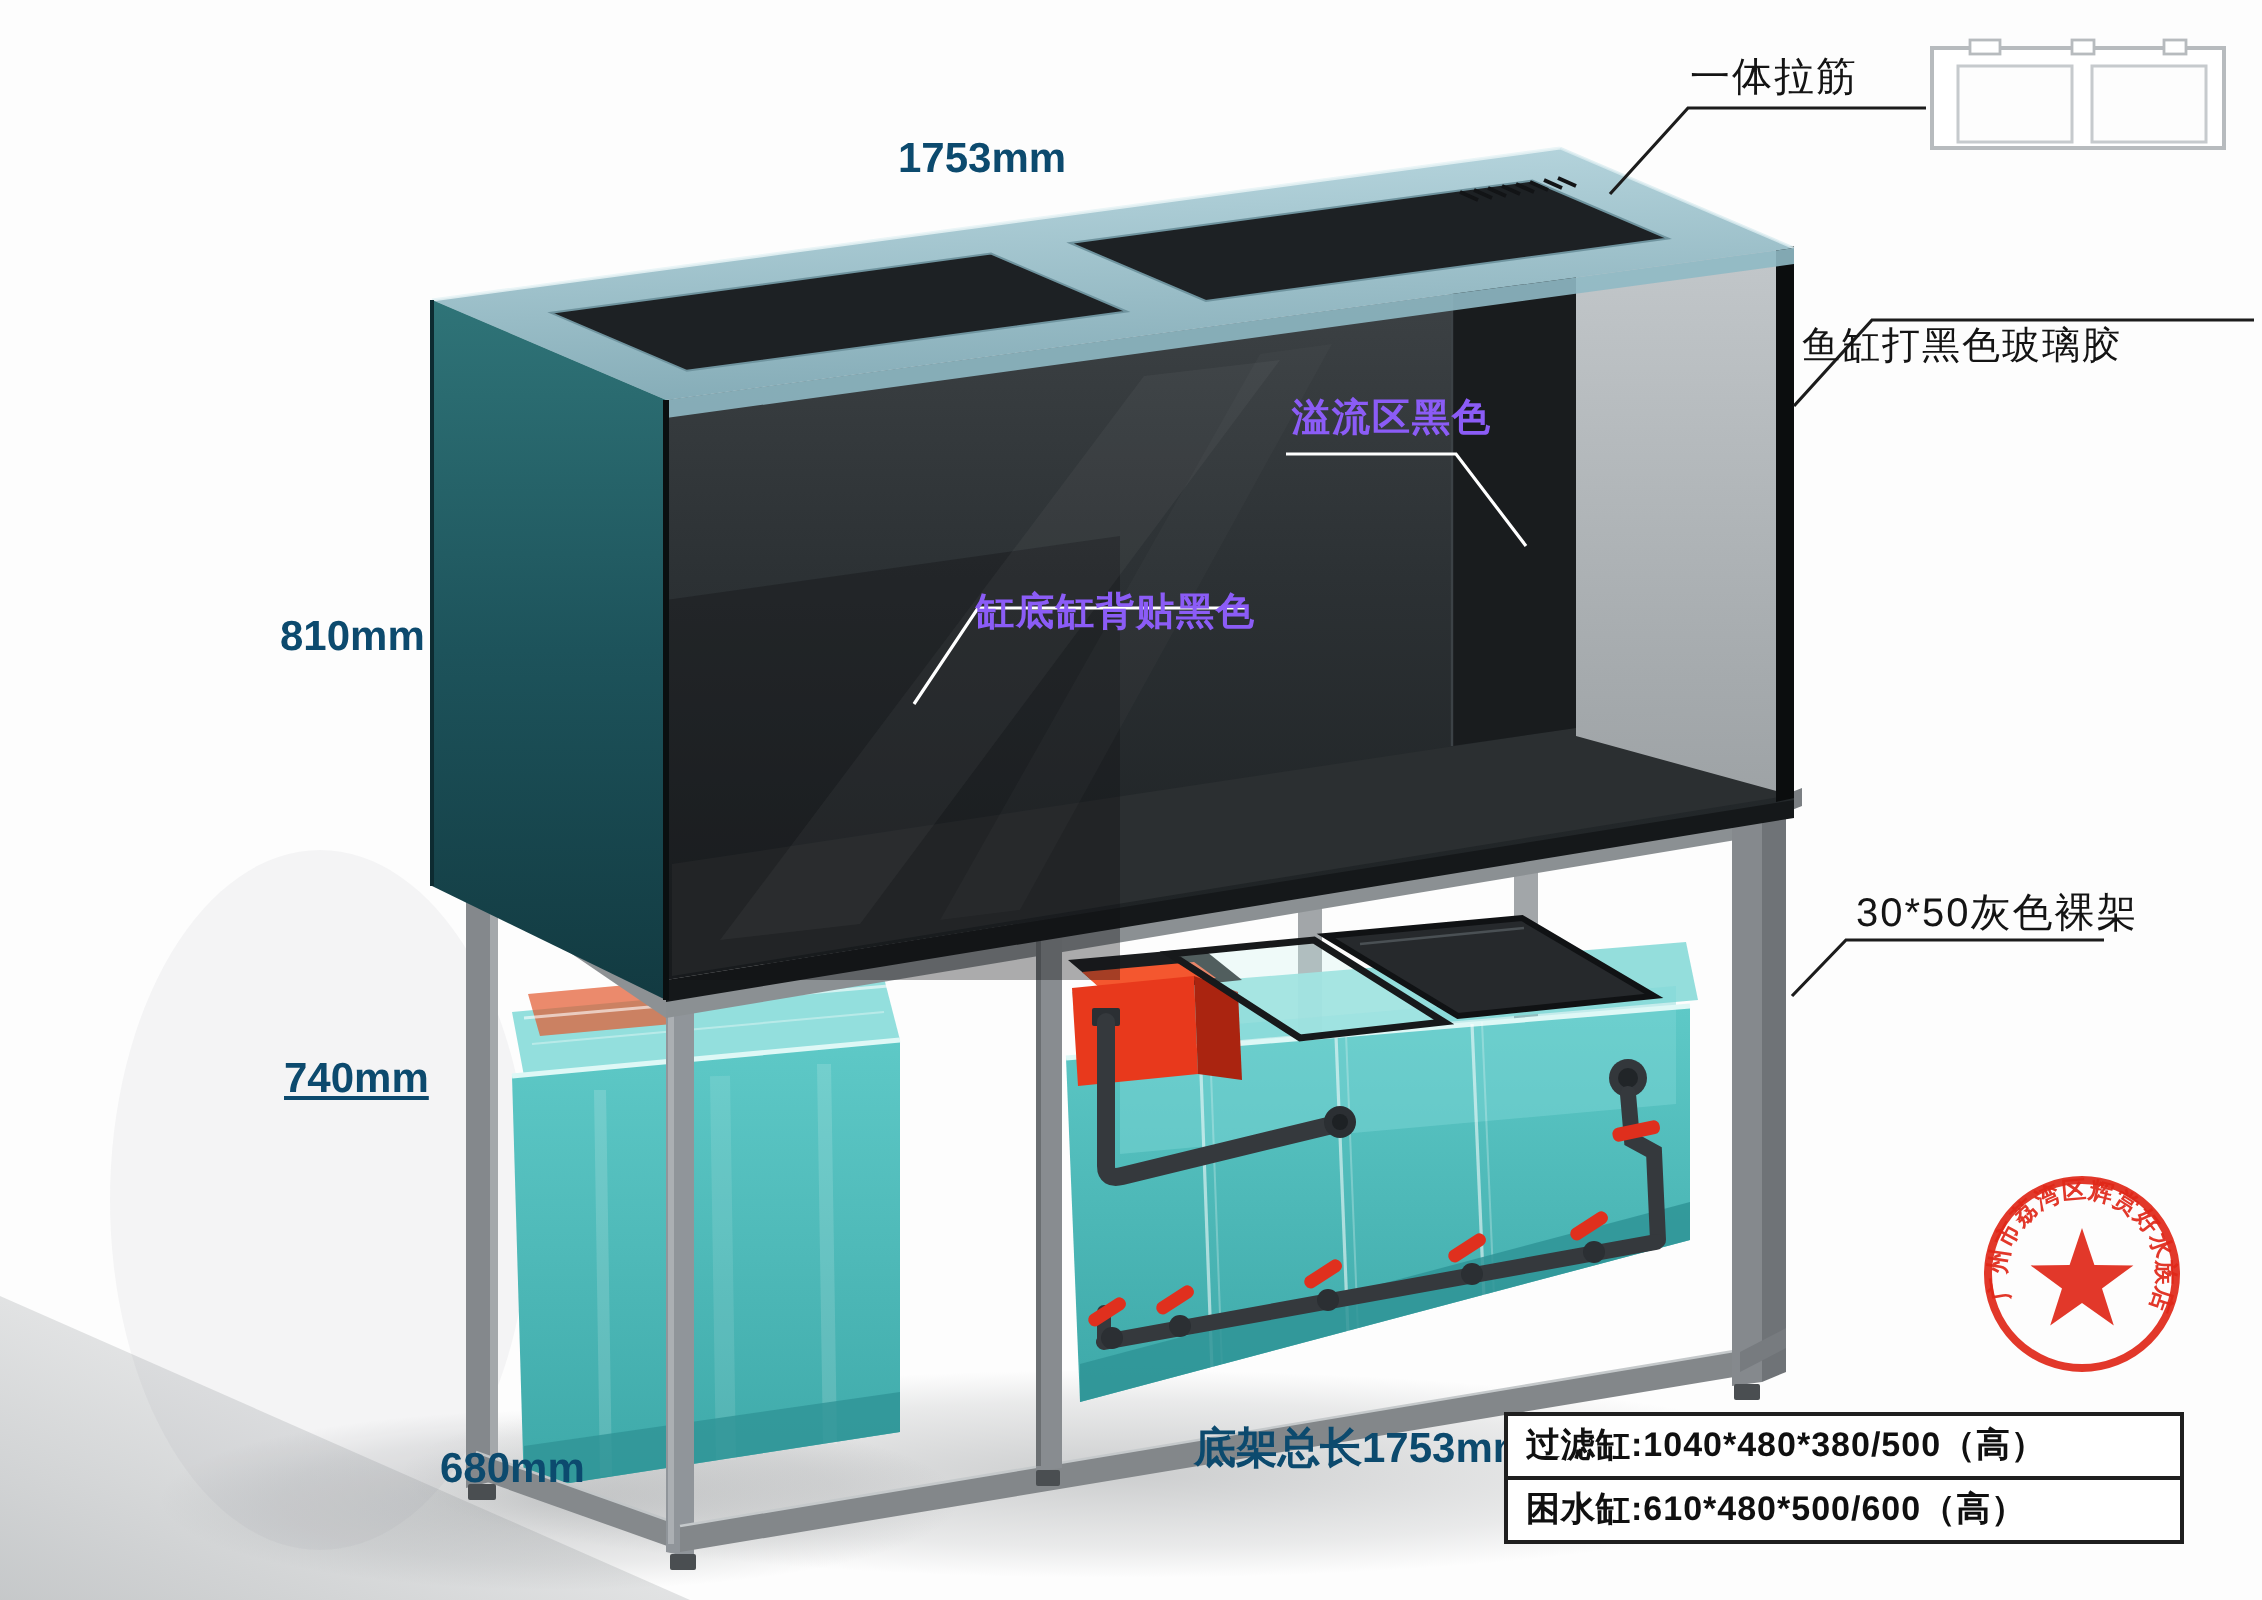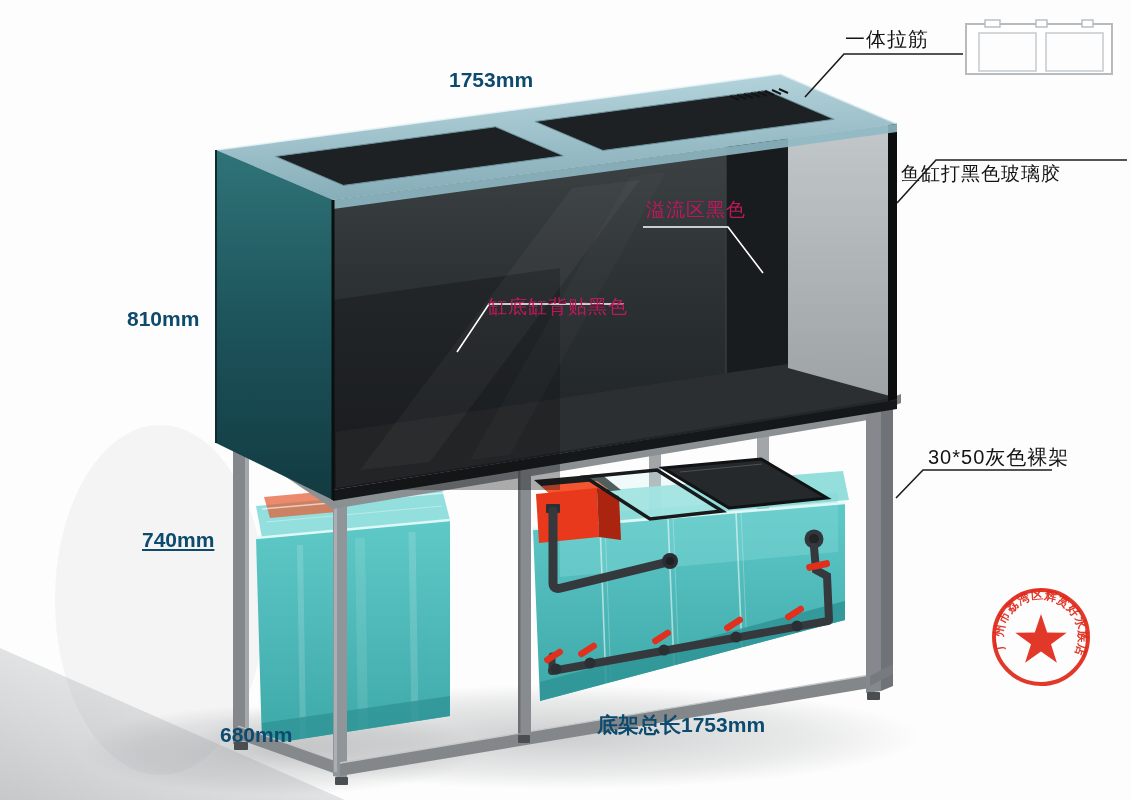--- a/index.html
+++ b/index.html
@@ -5,21 +5,21 @@
   html,body{margin:0;padding:0;background:#fff;}
   #canvas{
     position:relative;width:1131px;height:800px;overflow:hidden;
     background:#fdfdfd;
     font-family:"Liberation Sans","DejaVu Sans",sans-serif;
     color:#1b1b1b;
   }
   .lbl{position:absolute;white-space:nowrap;line-height:1.2;}
   .dim{font-size:21px;font-weight:600;color:#0c4a6e;}
   .cjk{font-size:19px;font-weight:400;color:#141414;letter-spacing:1px;text-align:right;}
-  .cjk-white{font-size:19px;font-weight:400;color:#be185d;letter-spacing:1px;}
+  .cjk-white{font-size:19px;font-weight:700;color:#8b5cf6;letter-spacing:1px;}
   #spec-table{
     position:absolute;left:752px;top:706px;width:340px;
     border:2px solid #1f1f1f;background:#ffffff;box-sizing:border-box;
   }
   .spec-row{
     height:30px;line-height:30px;padding-left:9px;
     font-size:17px;font-weight:700;color:#101010;letter-spacing:0.5px;
     white-space:nowrap;overflow:hidden;
   }
   .spec-row:first-child{border-bottom:2px solid #1f1f1f;}
@@ -240,25 +240,29 @@
       <circle cx="1041" cy="637" r="47" fill="none" stroke="#e02718" stroke-width="4" opacity="0.92"></circle>
       <polygon points="1041,614 1047.2,632.5 1066.7,632.7 1051,644.2 1056.9,662.8 1041,651.5 1025.1,662.8 1031,644.2 1015.3,632.7 1034.8,632.5" fill="#e02718" opacity="0.92"></polygon>
       <path id="stampArc" d="M 1005.8 651.2 A 38 38 0 1 1 1076.2 651.2" fill="none"></path>
       <text font-size="12" font-weight="bold" fill="#e02718" letter-spacing="0.5" opacity="0.92">
         <textPath href="#stampArc" startOffset="2">广州市荔湾区辉赏好水族店</textPath>
       </text>
     </g>
   </svg>
 
   <div class="lbl dim" style="left:449px;top:67px;">1753mm</div>
-  <div class="lbl dim" style="left:127px;top:306px;">810mm</div>
+  <div class="lbl dim" style="left:140px;top:306px;">810mm</div>
   <div class="lbl dim" style="left:142px;top:527px;text-decoration:underline;">740mm</div>
   <div class="lbl dim" style="left:220px;top:722px;">680mm</div>
   <div class="lbl dim" style="left:597px;top:712px;font-weight:700;">底架总长1753mm</div>
 
   <div class="lbl cjk" style="left:845px;top:27px;font-size:20px;">一体拉筋</div>
   <div class="lbl cjk" style="left:901px;top:134px;margin-top:29px;">鱼缸打黑色玻璃胶</div>
   <div class="lbl cjk" style="left:928px;top:445px;font-size:20px;">30*50灰色裸架</div>
   <div class="lbl cjk-white" style="left:646px;top:199px;">溢流区黑色</div>
   <div class="lbl cjk-white" style="left:488px;top:296px;">缸底缸背贴黑色</div>
 
+  <div id="spec-table">
+    <div class="spec-row">过滤缸:1040*480*380/500（高）</div>
+    <div class="spec-row">困水缸:610*480*500/600（高）</div>
+  </div>
 
 </div>
 
 </body></html>

